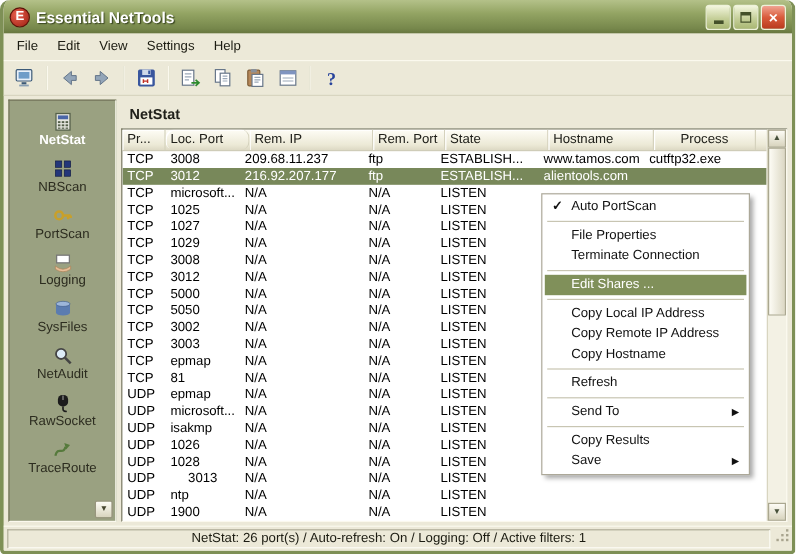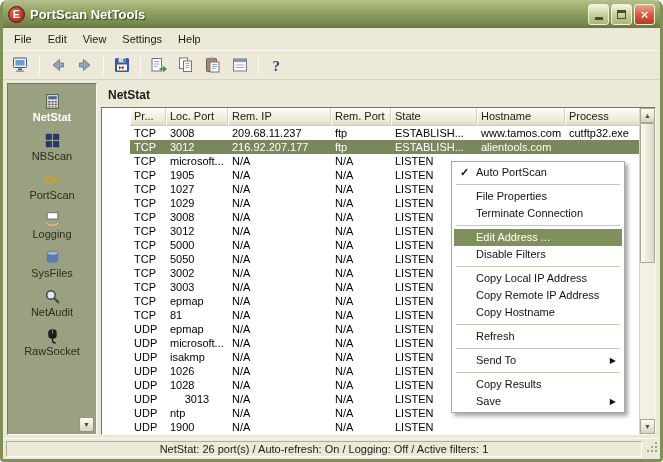--- a/index.html
+++ b/index.html
@@ -51,21 +51,21 @@
   .side-label{font-size:11px;color:#2c2c1f;}
   .side-item.sel .side-label{color:#fff;font-weight:bold;}
   .side-scroll{
     position:absolute;bottom:2px;right:2px;width:15px;height:15px;
     background:linear-gradient(#fdfcf5,#d8d4be);border:1px solid #98957e;border-radius:2px;
     font-size:7px;display:flex;align-items:center;justify-content:center;color:#46462f;padding:0;
   }
   .main{flex:1;display:flex;flex-direction:column;min-width:0;}
   .panel-header{flex:0 0 24px;display:flex;align-items:center;padding:0 7px;font-size:12px;font-weight:bold;color:#20201a;}
   .listview{flex:1;display:flex;min-height:0;background:#fff;border:1px solid;border-color:#75755c #fbf9ee #fbf9ee #75755c;}
-  .lv-inner{flex:1;display:flex;flex-direction:column;min-width:0;overflow:hidden;padding-left:28px;}
+  .lv-inner{flex:1;display:flex;flex-direction:column;min-width:0;overflow:hidden;}
   .lv-header{display:flex;flex:0 0 18px;background:linear-gradient(#fefdf6,#ece9d6 75%,#ddd9c4);border-bottom:1px solid #cfccb8;}
   .lv-hcell{flex:0 0 auto;padding:2px 4px;font-size:11px;color:#20201a;border-right:1px solid #d5d2bd;box-shadow:inset 1px 1px 0 #fff;white-space:nowrap;overflow:hidden;}
   .lv-hfill{flex:1 1 auto;box-shadow:inset 0 1px 0 #fff;}
   .lv-rows{flex:1;overflow:hidden;font-size:11px;color:#000;}
   .lv-row{display:flex;height:14px;line-height:14px;cursor:default;}
   .lv-cell{flex:0 0 auto;padding:0 4px;white-space:nowrap;overflow:hidden;}
   .lv-fill{flex:1 1 auto;}
   .lv-row.sel{background:#78885a;color:#fff;}
   
   .vscroll{flex:0 0 16px;display:flex;flex-direction:column;background:#f3f1e4;border-left:1px solid #d8d5c0;}
@@ -88,21 +88,21 @@
   .cm-arrow{position:absolute;right:6px;top:0;font-size:8px;}
   .cm-sep{height:1px;background:#c8c5b2;margin:3px 2px;}
 </style>
 </head>
 <body>
 
 <div class="window">
 
   <div class="titlebar">
     <span class="app-icon">E</span>
-    <span class="title">PortScan NetTools</span>
+    <span class="title">Essential NetTools</span>
     <span class="tb-buttons">
       <button class="wbtn min">
           <span class="g-min"></span>
         </button>
       <button class="wbtn max">
           <span class="g-max"></span>
         </button>
       <button class="wbtn close">
           <span>×</span>
         </button>
@@ -279,40 +279,49 @@
           <div class="side-item">
             <span class="side-ico">
               <svg viewBox="0 0 16 16">
                 <rect x="4" y="2" width="8" height="9" rx="3.5" fill="#1c1c1c"></rect>
                 <path d="M8 11 v2 q0 2 3 2" stroke="#1c1c1c" stroke-width="1.3" fill="none"></path>
                 <line x1="8" y1="2.5" x2="8" y2="6" stroke="#888"></line>
               </svg>
             </span>
             <span class="side-label">RawSocket</span>
           </div>
+          <div class="side-item">
+            <span class="side-ico">
+              <svg viewBox="0 0 16 16">
+                <path d="M2 13 C4 5 8 13 10 6" fill="none" stroke="#567a3c" stroke-width="1.8"></path>
+                <polygon points="9,3 13.5,4.5 10.5,8" fill="#567a3c"></polygon>
+              </svg>
+            </span>
+            <span class="side-label">TraceRoute</span>
+          </div>
         </div>
       <button class="side-scroll">
           <span>▼</span>
         </button>
     </div>
 
     <div class="main">
       <div class="panel-header">
         <span>NetStat</span>
       </div>
       <div class="listview">
         <div class="lv-inner">
           <div class="lv-header" id="lvheader">
               <div class="lv-hcell" style="width: 36px;">Pr...</div>
-              <div class="lv-hcell" style="width: 62px;">Loc. Port</div>
+              <div class="lv-hcell" style="width: 70px; border-radius: 7px;">Loc. Port</div>
               <div class="lv-hcell" style="width: 103px;">Rem. IP</div>
               <div class="lv-hcell" style="width: 60px;">Rem. Port</div>
               <div class="lv-hcell" style="width: 86px;">State</div>
               <div class="lv-hcell" style="width: 88px;">Hostname</div>
-              <div class="lv-hcell" style="width: 117px;">Process</div>
+              <div class="lv-hcell" style="width: 85px; text-align: center;">Process</div>
               <div class="lv-hfill"></div>
             </div>
           <div class="lv-rows" id="lvrows">
               <div class="lv-row">
                 <div class="lv-cell" style="width: 36px;">TCP</div>
                 <div class="lv-cell" style="width: 62px;">3008</div>
                 <div class="lv-cell" style="width: 103px;">209.68.11.237</div>
                 <div class="lv-cell" style="width: 60px;">ftp</div>
                 <div class="lv-cell" style="width: 86px;">ESTABLISH...</div>
                 <div class="lv-cell" style="width: 88px;">www.tamos.com</div>
@@ -334,21 +343,21 @@
                 <div class="lv-cell" style="width: 62px;">microsoft...</div>
                 <div class="lv-cell" style="width: 103px;">N/A</div>
                 <div class="lv-cell" style="width: 60px;">N/A</div>
                 <div class="lv-cell" style="width: 86px;">LISTEN</div>
                 <div class="lv-cell" style="width: 88px;"></div>
                 <div class="lv-cell" style="width: 97px;"></div>
                 <div class="lv-cell lv-fill"></div>
               </div>
               <div class="lv-row">
                 <div class="lv-cell" style="width: 36px;">TCP</div>
-                <div class="lv-cell" style="width: 62px;">1905</div>
+                <div class="lv-cell" style="width: 62px;">1025</div>
                 <div class="lv-cell" style="width: 103px;">N/A</div>
                 <div class="lv-cell" style="width: 60px;">N/A</div>
                 <div class="lv-cell" style="width: 86px;">LISTEN</div>
                 <div class="lv-cell" style="width: 88px;"></div>
                 <div class="lv-cell" style="width: 97px;"></div>
                 <div class="lv-cell lv-fill"></div>
               </div>
               <div class="lv-row">
                 <div class="lv-cell" style="width: 36px;">TCP</div>
                 <div class="lv-cell" style="width: 62px;">1027</div>
@@ -560,22 +569,21 @@
           </g>
         </svg></span>
   </div>
 
   <div class="context-menu" id="ctxmenu">
       <div class="cm-item"><span class="cm-check">✓</span><span class="cm-label">Auto PortScan</span></div>
       <div class="cm-sep"></div>
       <div class="cm-item"><span class="cm-label">File Properties</span></div>
       <div class="cm-item"><span class="cm-label">Terminate Connection</span></div>
       <div class="cm-sep"></div>
-      <div class="cm-item hl"><span class="cm-label">Edit Address ...</span></div>
-      <div class="cm-item"><span class="cm-label">Disable Filters</span></div>
+      <div class="cm-item hl"><span class="cm-label">Edit Shares ...</span></div>
       <div class="cm-sep"></div>
       <div class="cm-item"><span class="cm-label">Copy Local IP Address</span></div>
       <div class="cm-item"><span class="cm-label">Copy Remote IP Address</span></div>
       <div class="cm-item"><span class="cm-label">Copy Hostname</span></div>
       <div class="cm-sep"></div>
       <div class="cm-item"><span class="cm-label">Refresh</span></div>
       <div class="cm-sep"></div>
       <div class="cm-item"><span class="cm-label">Send To</span><span class="cm-arrow">▶</span></div>
       <div class="cm-sep"></div>
       <div class="cm-item"><span class="cm-label">Copy Results</span></div>

